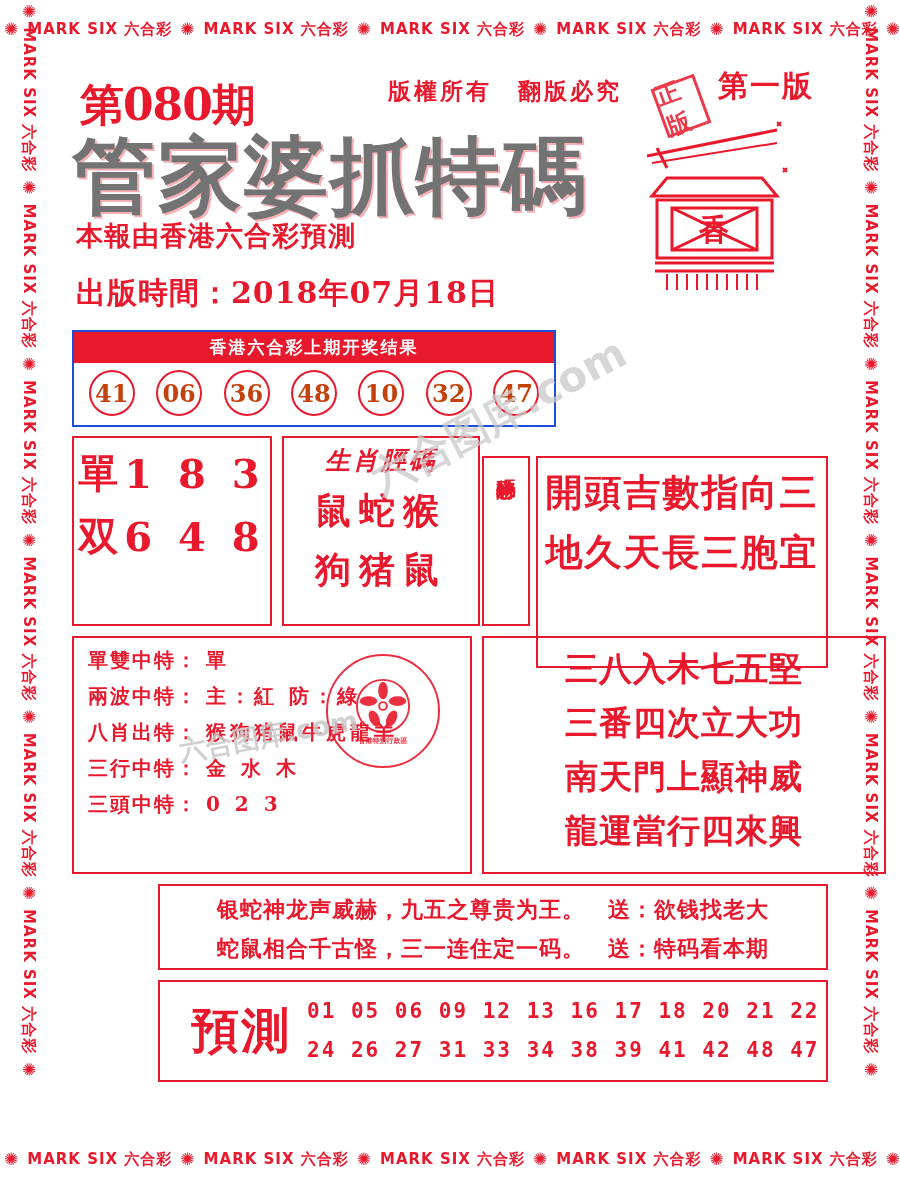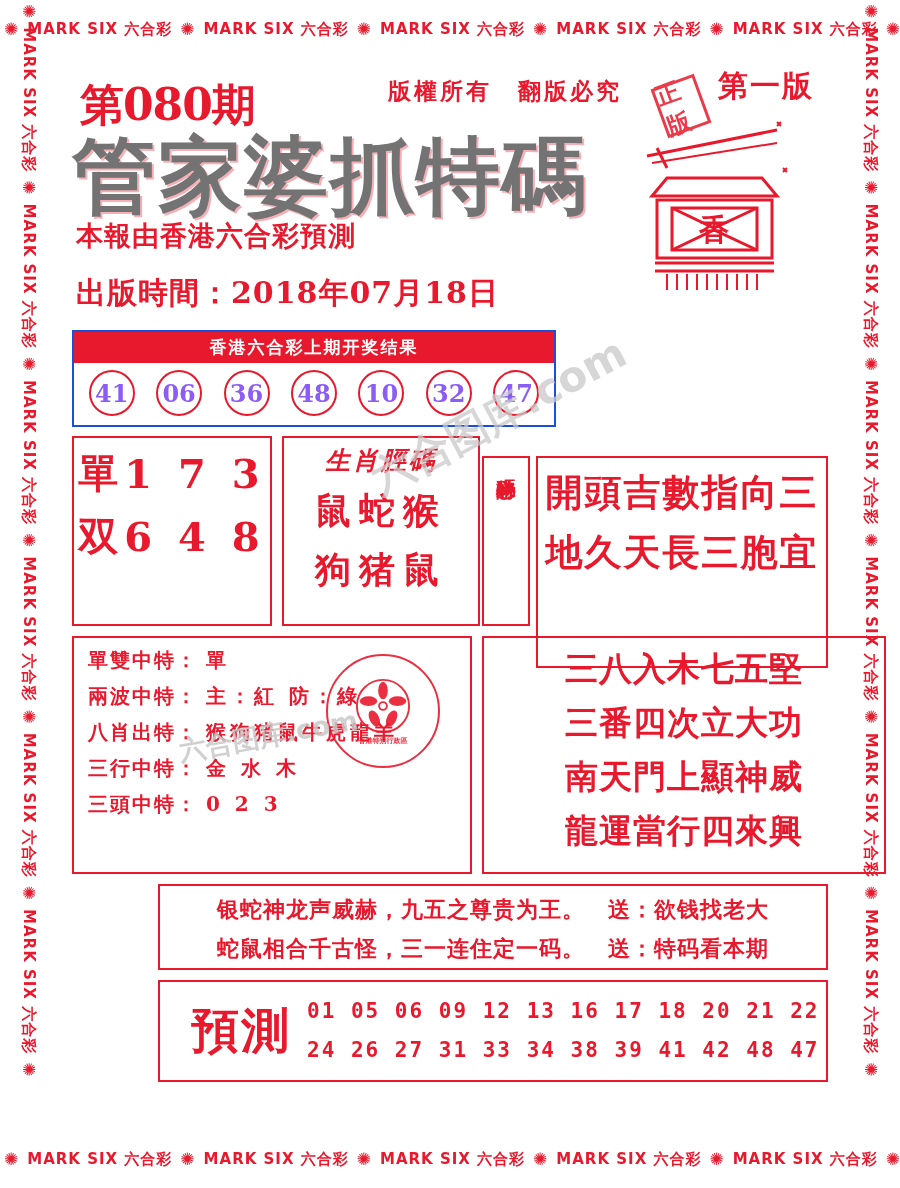--- a/index.html
+++ b/index.html
@@ -62,21 +62,21 @@
   
   .draw-box{
     position:absolute;left:14px;top:272px;width:480px;border:2px solid #1d4ed8;
   }
   .draw-head{
     background:#e8192c;color:#fff;text-align:center;font-size:17px;font-weight:bold;
     padding:4px 0;letter-spacing:2px;font-family:"DejaVu Serif","Liberation Serif",serif;
   }
   .draw-nums{display:flex;justify-content:space-around;align-items:center;padding:7px 4px 9px;}
   .ball{
-    width:42px;height:42px;border:2px solid #e8192c;border-radius:50%;color:#8b5cf6;
+    width:42px;height:42px;border:2px solid #e8192c;border-radius:50%;color:#c2410c;
     font-size:24px;font-weight:bold;display:flex;align-items:center;justify-content:center;
     font-family:"DejaVu Serif","Liberation Serif",serif;
   }
   
   .box{position:absolute;border:2px solid #e8192c;box-sizing:border-box;}
   .b-zodiac-tail{left:14px;top:378px;width:200px;height:190px;}
   .b-zodiac-code{left:224px;top:378px;width:198px;height:190px;}
   .b-poem-label{left:424px;top:398px;width:48px;height:170px;border:2px solid #e8192c;}
   .b-poem{left:478px;top:398px;width:292px;height:212px;}
   .bt-title{
@@ -280,21 +280,21 @@
         <div class="ball">48</div>
         <div class="ball">10</div>
         <div class="ball">32</div>
         <div class="ball">47</div>
       </div>
     </div>
 
     <div class="box b-zodiac-tail">
       <div class="tail-row">
         <span>單</span>
-        <span>1 7 3</span>
+        <span>1 8 3</span>
       </div>
       <div class="tail-row">
         <span>双</span>
         <span>6 4 8</span>
       </div>
     </div>
 
     <div class="box b-zodiac-code">
       <div class="bt-title script">生肖脛碼</div>
       <div class="code-row">

